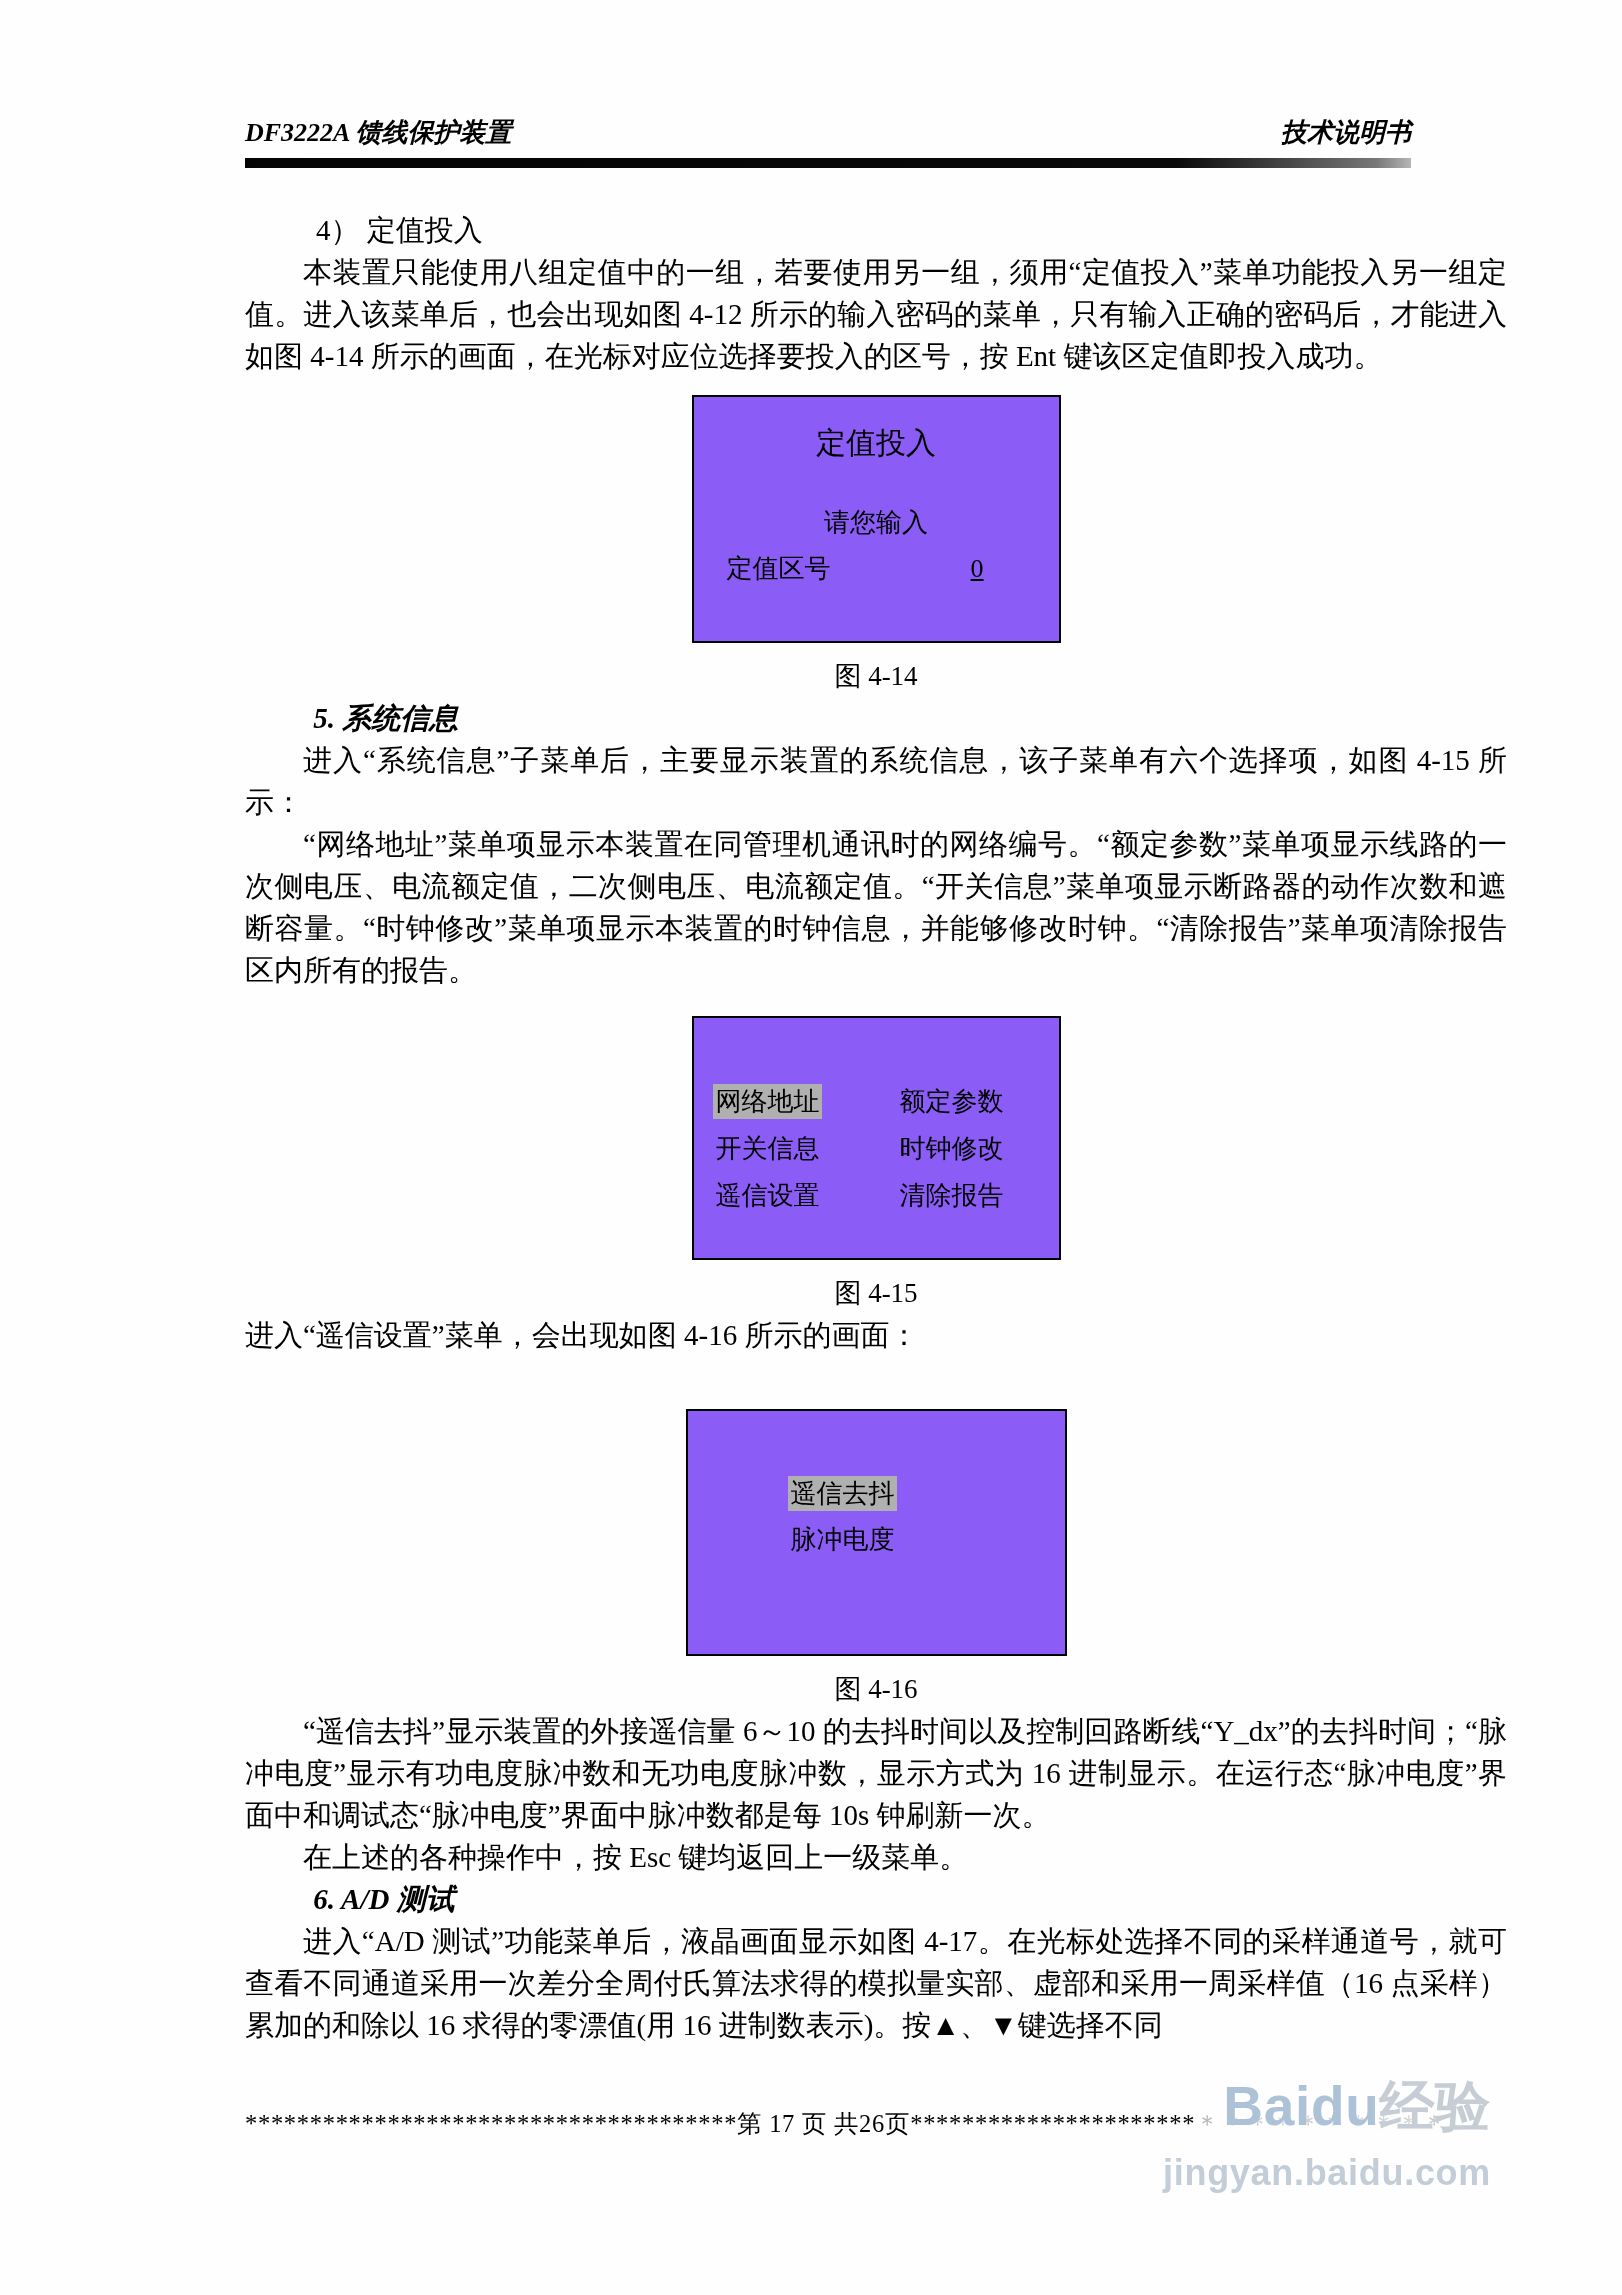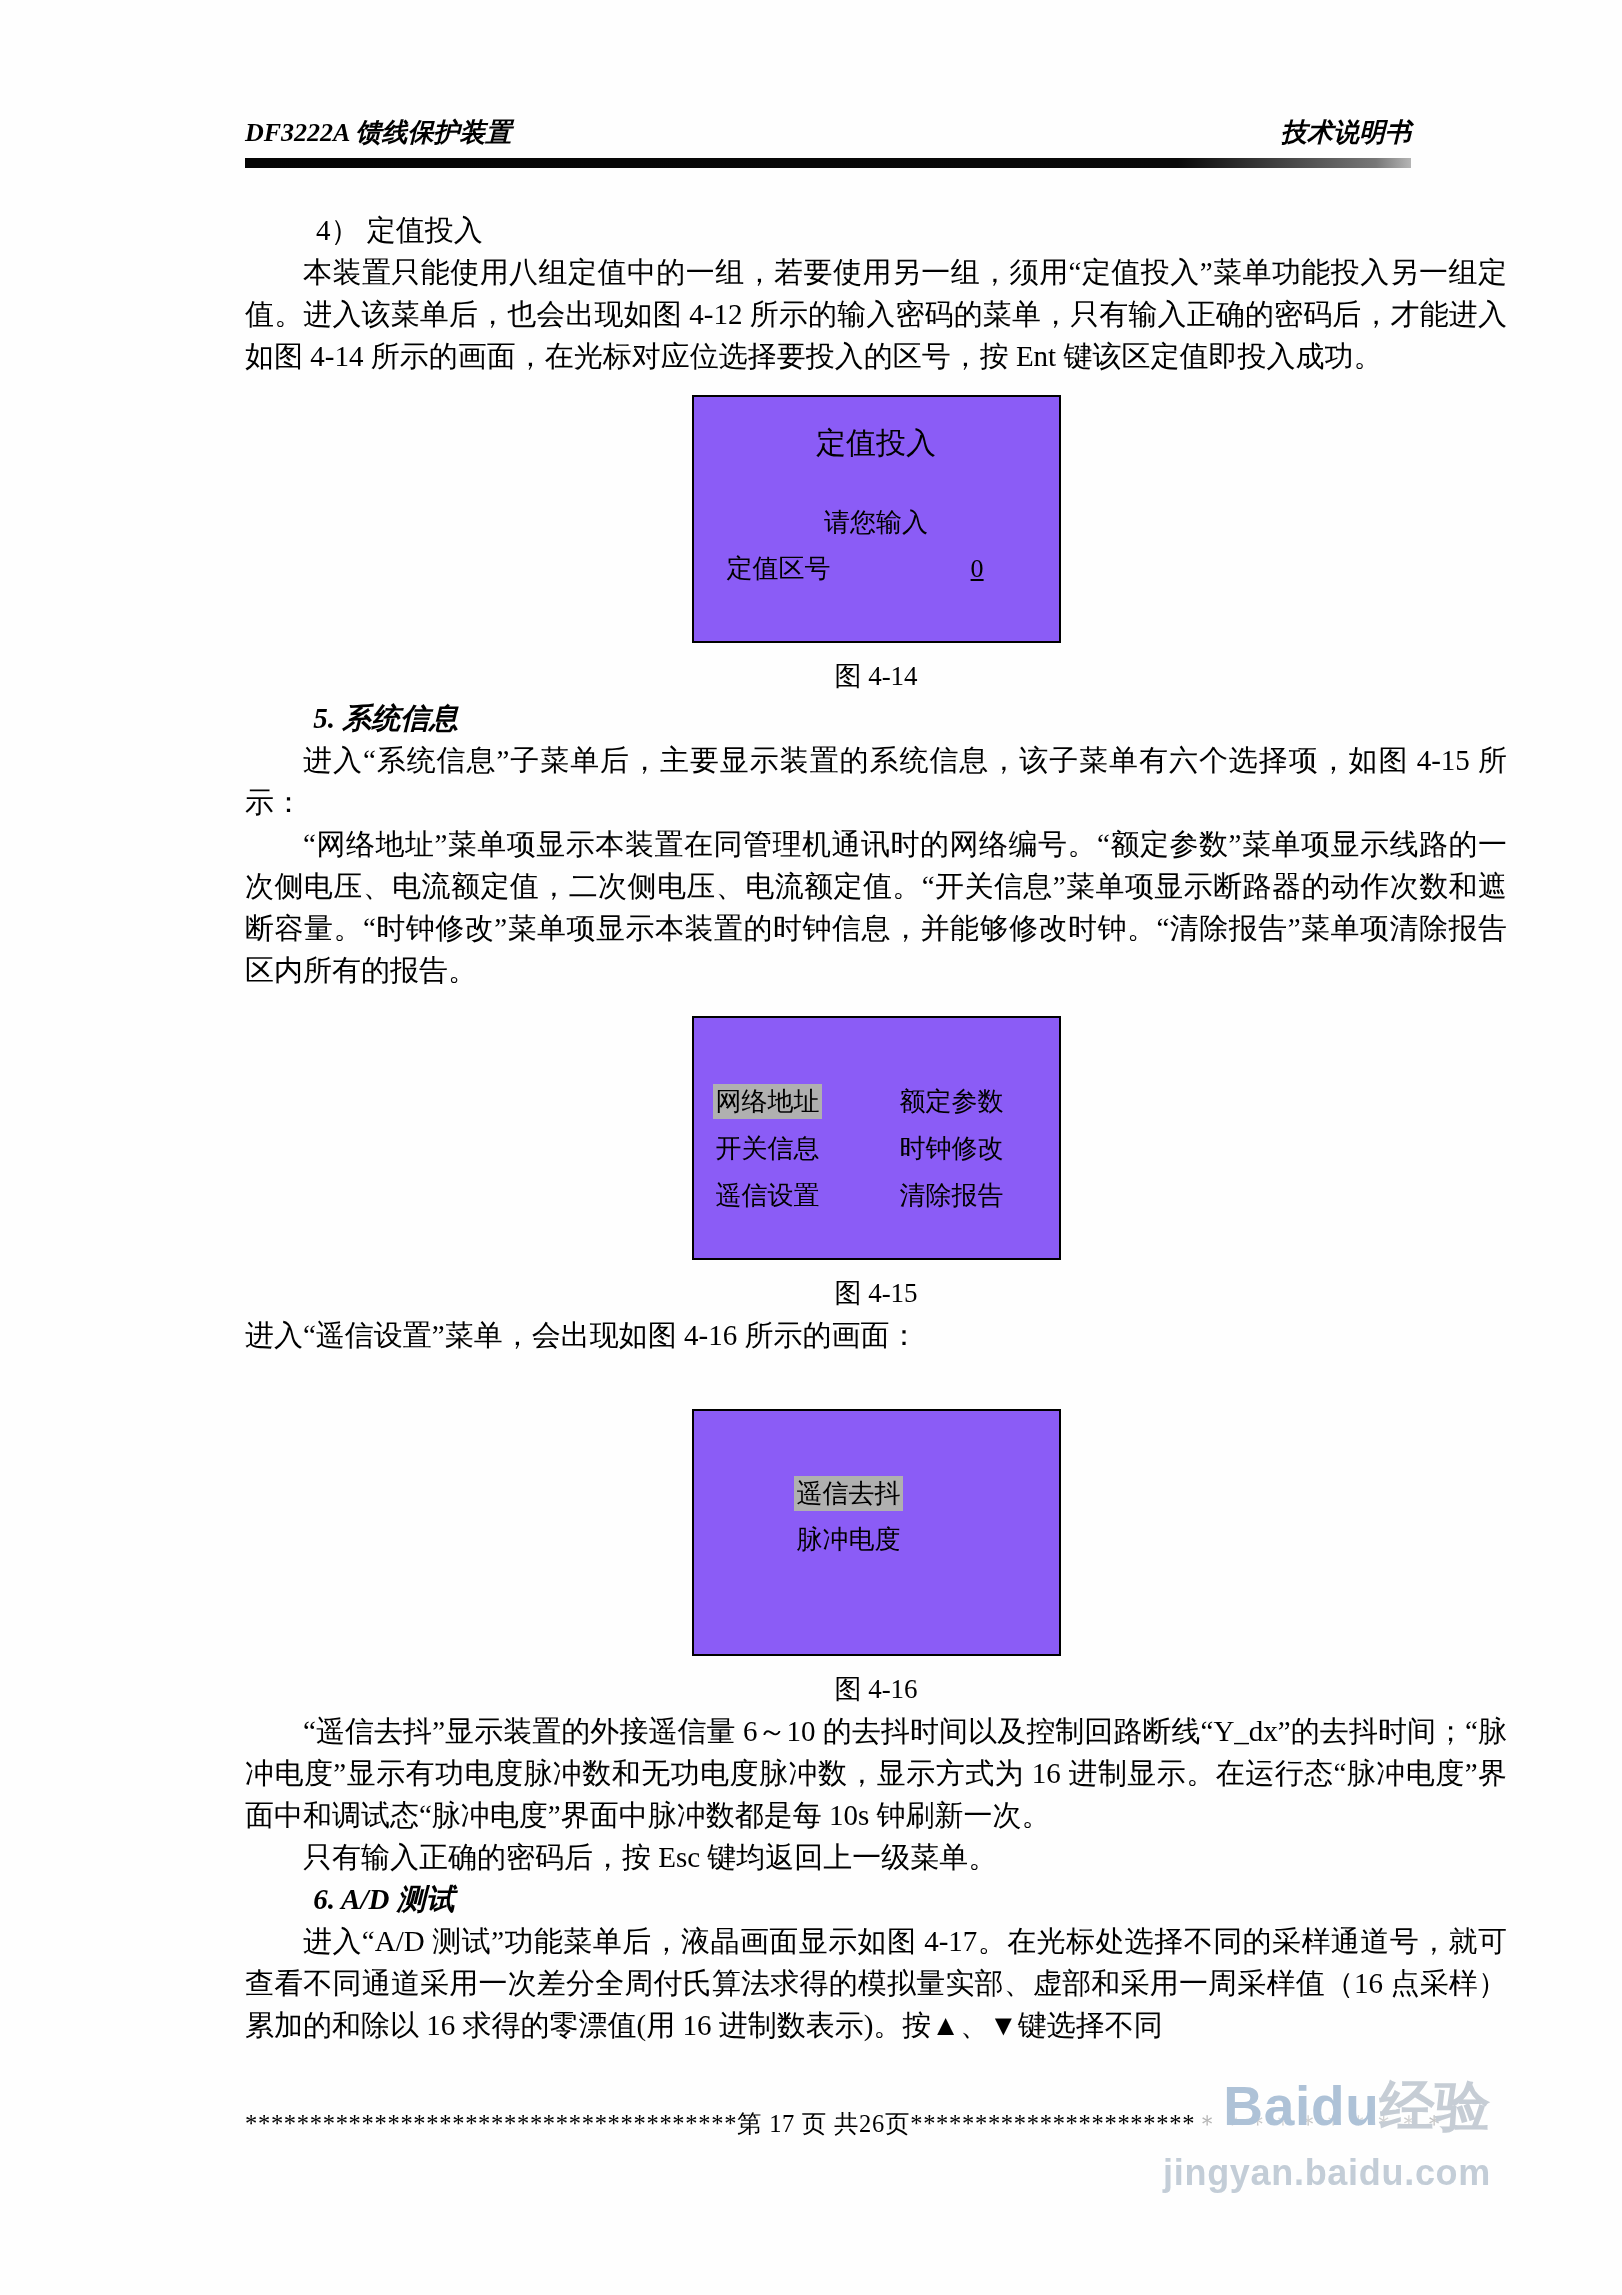--- a/index.html
+++ b/index.html
@@ -48,21 +48,21 @@
   .fig14-row { position:absolute; top:155px; left:33px; right:13.6px; }
   .fig14-value { position:absolute; left:240px; top:0; text-decoration:underline; padding:0 4.1px; }
   .fig15 { height:240px; }
   .menu-grid {
     position:absolute; top:60px; left:22px;
     display:grid; grid-template-columns:184px auto;
     line-height:47px;
     white-space:nowrap;
   }
   .menu-cell span { display:inline-block; line-height:35px; padding:0 2.7px; margin-left:-2.7px; }
-  .fig16 { height:243px; }
+  .fig16 { height:243px;padding-left:12px; }
   .fig16-items { position:absolute; top:60px; left:103px; line-height:46px; white-space:nowrap; }
   .fig16-items div span { display:inline-block; line-height:35px; padding:0 2.7px; margin-left:-2.7px; }
   .hl { background:#b0b0b0; }
   .fig-caption { text-align:center; margin-top:12.3px; font-size:27px; }
   
   .footer-line {
     position:absolute; top:2107px; left:245px; width:1295px;
     font-size:24.5px; white-space:nowrap; letter-spacing:0.7px;
   }
   .stars-faded { color:#b5b5b5; }
@@ -125,21 +125,21 @@
 
     <div class="fig-box fig16" style="margin-top:53px;">
       <div class="fig16-items">
         <div><span class="hl">遥信去抖</span></div>
         <div><span>脉冲电度</span></div>
       </div>
     </div>
     <div class="fig-caption">图 4-16</div>
 
     <p class="indent">“遥信去抖”显示装置的外接遥信量 6～10 的去抖时间以及控制回路断线“Y_dx”的去抖时间；“脉冲电度”显示有功电度脉冲数和无功电度脉冲数，显示方式为 16 进制显示。在运行态“脉冲电度”界面中和调试态“脉冲电度”界面中脉冲数都是每 10s 钟刷新一次。</p>
-    <p class="indent">只有输入正确的密码后，按 Esc 键均返回上一级菜单。</p>
+    <p class="indent">在上述的各种操作中，按 Esc 键均返回上一级菜单。</p>
     <p class="sec-title">6. A/D 测试</p>
     <p class="indent">进入“A/D 测试”功能菜单后，液晶画面显示如图 4-17。在光标处选择不同的采样通道号，就可查看不同通道采用一次差分全周付氏算法求得的模拟量实部、虚部和采用一周采样值（16 点采样）累加的和除以 16 求得的零漂值(用 16 进制数表示)。按▲、▼键选择不同</p>
 
   </div>
 
   <div class="footer-line">
     <span>**************************************</span><span>第 17 页 共26页</span><span>**********************</span><span class="stars-faded">＊＊＊＊＊＊＊＊＊＊</span>
   </div>
 
   <div class="watermark">

